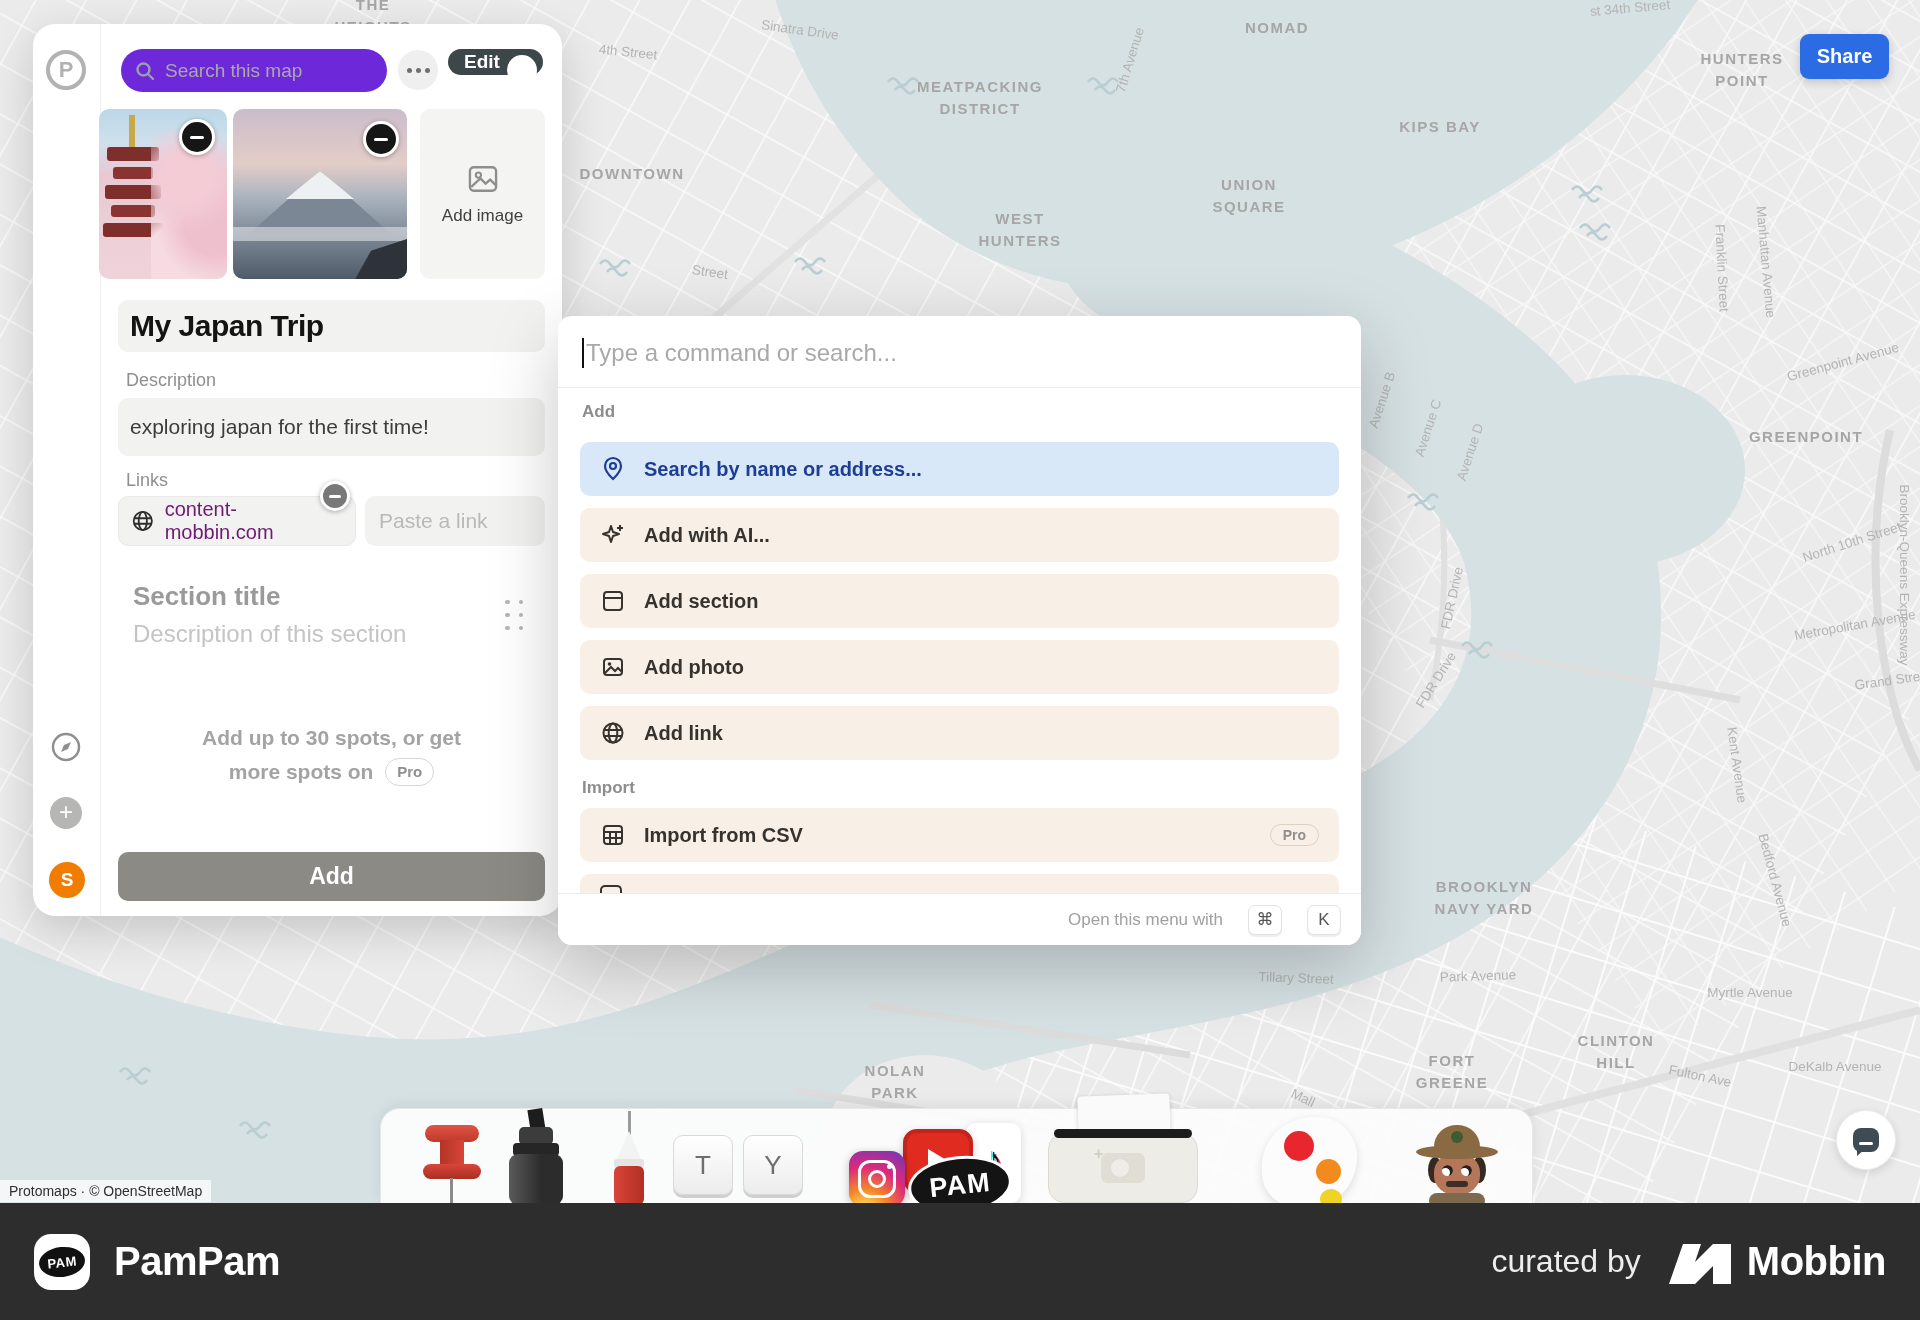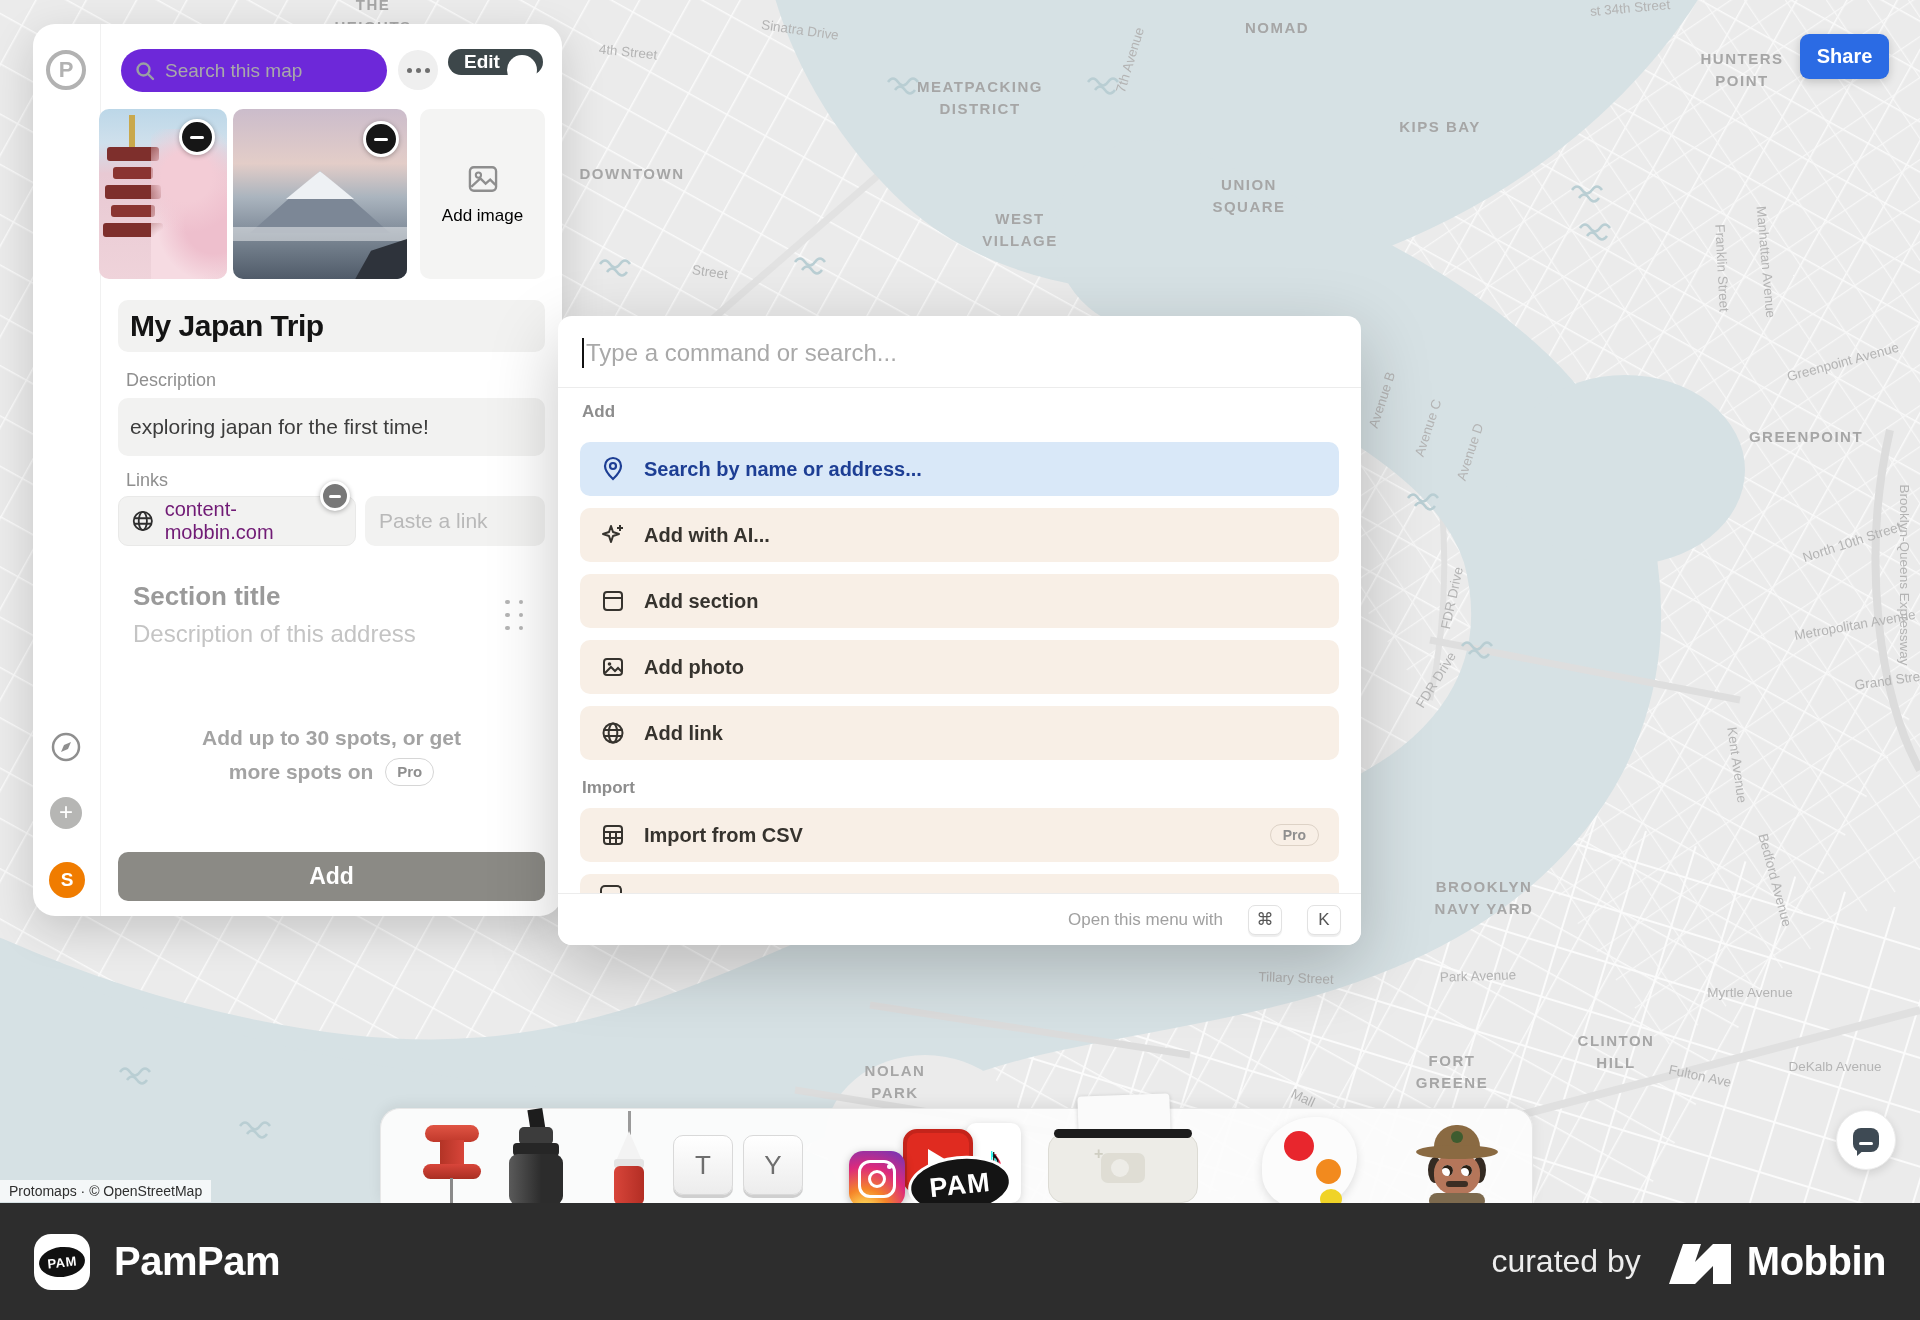--- a/index.html
+++ b/index.html
@@ -106,21 +106,21 @@
   <span class="di" style="left:1277px;top:28px">NOMAD</span>
   <span class="di" style="left:1742px;top:70px">HUNTERS
 POINT</span>
   <span class="di" style="left:1440px;top:127px">KIPS BAY</span>
   <span class="di" style="left:980px;top:98px">MEATPACKING
 DISTRICT</span>
   <span class="di" style="left:632px;top:174px">DOWNTOWN</span>
   <span class="di" style="left:1249px;top:196px">UNION
 SQUARE</span>
   <span class="di" style="left:1020px;top:230px">WEST
-VILLAGE</span>
+HUNTERS</span>
   <span class="di" style="left:1806px;top:437px">GREENPOINT</span>
   <span class="di" style="left:1484px;top:898px">BROOKLYN
 NAVY YARD</span>
   <span class="di" style="left:895px;top:1082px">NOLAN
 PARK</span>
   <span class="di" style="left:1452px;top:1072px">FORT
 GREENE</span>
   <span class="di" style="left:1616px;top:1052px">CLINTON
 HILL</span>
 
@@ -298,21 +298,21 @@
   <div class="abs minusbtn" style="left:330px;top:97px;width:36px;height:36px;box-sizing:border-box">
       <div class="minusbar"></div>
     </div>
 
   <div class="abs ctr" style="left:387px;top:85px;width:125px;height:170px;background:#f4f4f3;border-radius:10px;flex-direction:column;gap:10px">
     <svg width="34" height="34" viewBox="0 0 26 26">
         <rect x="3" y="4" width="20" height="18" rx="3" fill="none" stroke="#8e8e8e" stroke-width="1.8"></rect>
         <circle cx="9.5" cy="10" r="2" fill="none" stroke="#8e8e8e" stroke-width="1.6"></circle>
         <path d="M4 19 L11 12.5 L15 16.5 L18.5 13.5 L22.5 17.5" fill="none" stroke="#8e8e8e" stroke-width="1.8"></path>
       </svg>
-    <span style="font-size:17px;color:#000000">Add image</span>
+    <span style="font-size:17px;color:#404040">Add image</span>
   </div>
 
   <div class="graybox" style="left:85px;top:276px;width:427px;height:52px;display:flex;align-items:center;padding:0 12px">
     <span style="font-size:30px;font-weight:800;color:#141414;letter-spacing:-.5px">My Japan Trip</span>
   </div>
   <div class="abs" style="left:93px;top:346px;font-size:18px;color:#8f8f8f">Description</div>
   <div class="graybox" style="left:85px;top:374px;width:427px;height:58px;display:flex;align-items:center;padding:0 12px">
     <span style="font-size:21px;color:#3c3c3c">exploring japan for the first time!</span>
   </div>
   <div class="abs" style="left:93px;top:446px;font-size:18px;color:#8f8f8f">Links</div>
@@ -325,21 +325,21 @@
     <span style="font-size:20px;color:#701a75">content-mobbin.com</span>
   </div>
   <div class="minusbtn" style="left:287px;top:457px;width:30px;height:30px;background:#787878;box-sizing:border-box">
       <div class="minusbar" style="width:12px"></div>
     </div>
   <div class="graybox" style="left:332px;top:472px;width:180px;height:50px;display:flex;align-items:center;padding:0 14px">
     <span style="font-size:21px;color:#b9b9b9">Paste a link</span>
   </div>
 
   <div class="abs" style="left:100px;top:557px;font-size:26px;font-weight:700;color:#9a9a9a">Section title</div>
-  <div class="abs" style="left:100px;top:596px;font-size:24px;color:#c4c4c4">Description of this address</div>
+  <div class="abs" style="left:100px;top:596px;font-size:24px;color:#c4c4c4">Description of this section</div>
   <div class="abs" style="left:470px;top:574px;width:22px;height:34px;display:grid;grid-template-columns:1fr 1fr;gap:5px;justify-items:center;align-items:center">
     <i style="width:4.5px;height:4.5px;background:#b5b5b5;border-radius:50%"></i>
       <i style="width:4.5px;height:4.5px;background:#b5b5b5;border-radius:50%"></i>
     <i style="width:4.5px;height:4.5px;background:#b5b5b5;border-radius:50%"></i>
       <i style="width:4.5px;height:4.5px;background:#b5b5b5;border-radius:50%"></i>
     <i style="width:4.5px;height:4.5px;background:#b5b5b5;border-radius:50%"></i>
       <i style="width:4.5px;height:4.5px;background:#b5b5b5;border-radius:50%"></i>
   </div>
 
   <div class="abs" style="left:85px;top:697px;width:427px;text-align:center;color:#a3a3a3;font-size:21px;font-weight:600;line-height:1.6">

